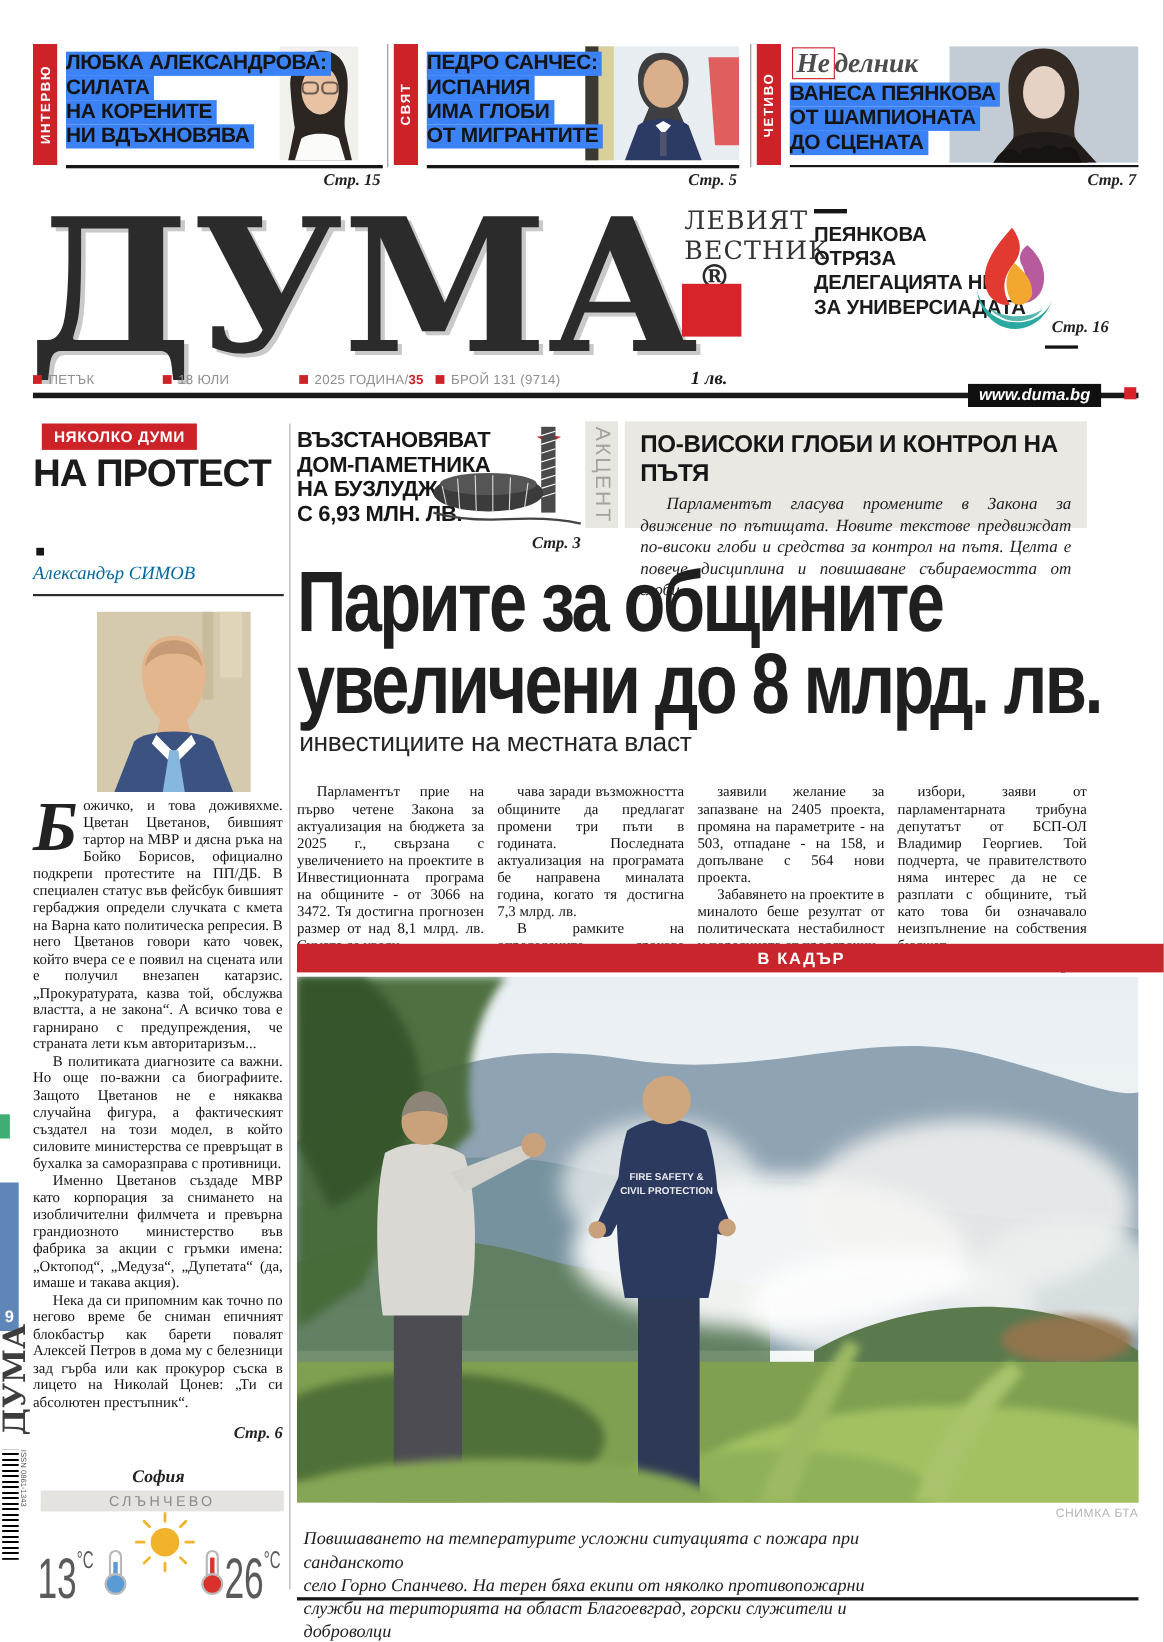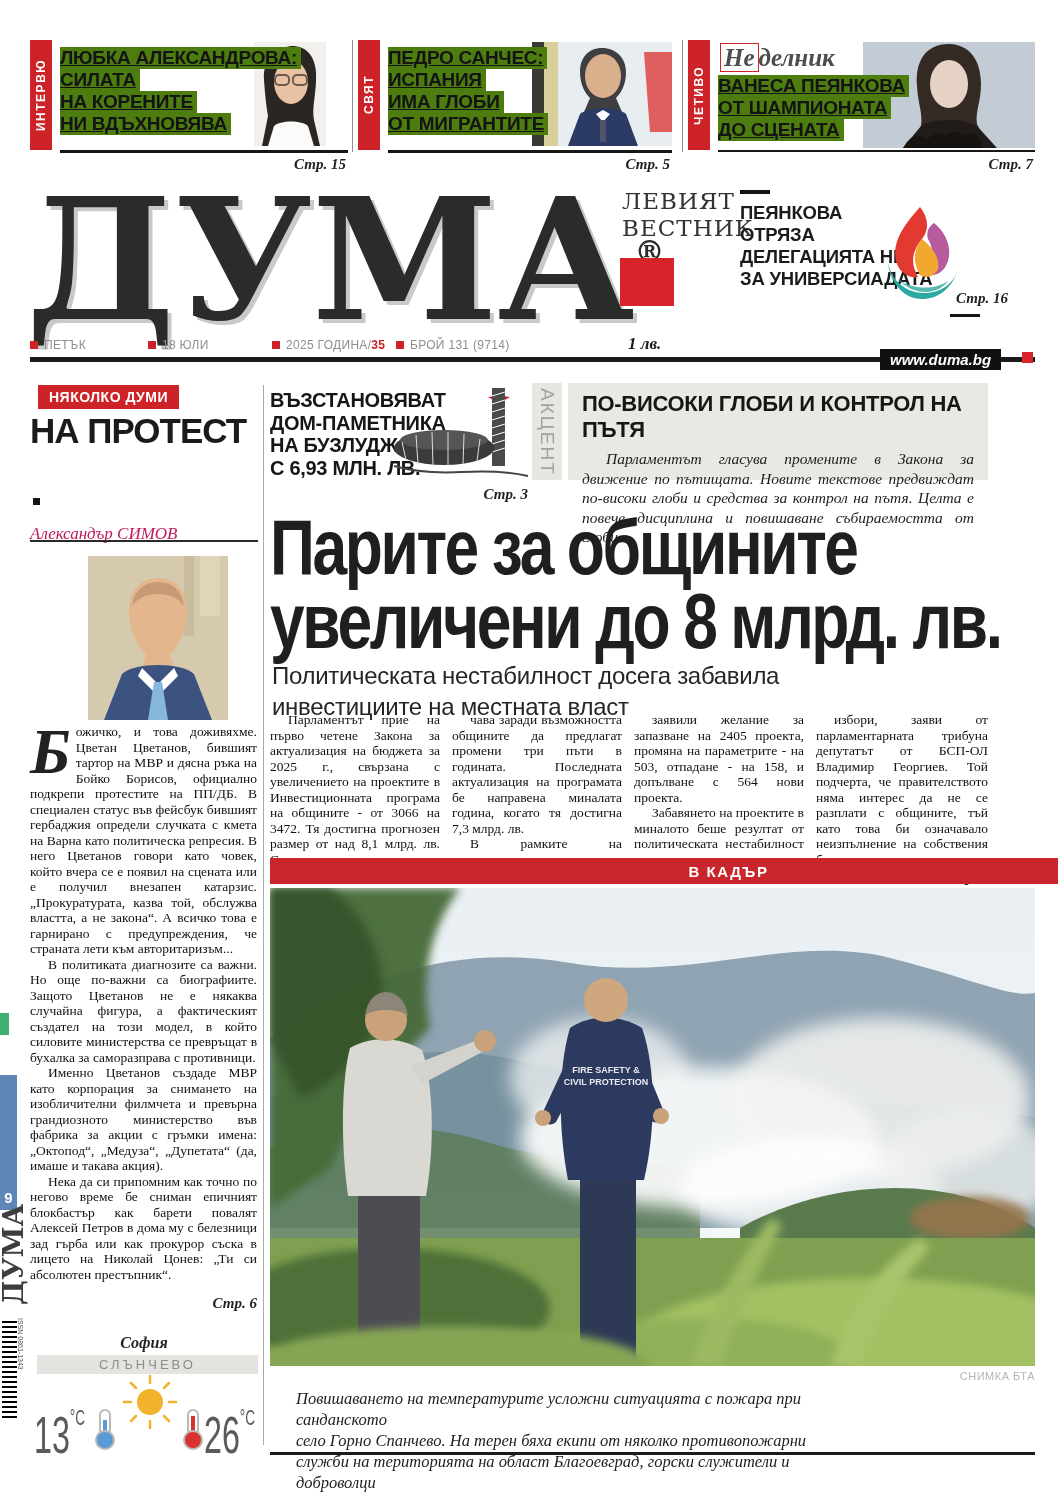--- a/index.html
+++ b/index.html
@@ -9,22 +9,22 @@
 
   
   .teaser{position:absolute;top:40px;height:135px;}
   .t-label{position:absolute;left:0;top:0;width:22px;height:110px;background:#cc2228;
            color:#fff;writing-mode:vertical-rl;transform:rotate(180deg);
            display:flex;align-items:center;justify-content:center;
            font:700 12px "Liberation Sans",sans-serif;letter-spacing:1.5px;}
   .t-body{position:absolute;left:30px;top:0;right:0;height:110px;border-bottom:3px solid #161616;}
   .t-photo{position:absolute;top:2px;z-index:1;}
   .t-lines{position:relative;z-index:2;padding-top:7px;}
-  .t-line{display:table;background:#4d7c0f;padding:0 4px 0 0;
-          font:800 19px/22px "Liberation Sans",sans-serif;letter-spacing:-.3px;color:#141414;text-decoration:underline;}
+  .t-line{display:table;background:#3b82f6;padding:0 4px 0 0;
+          font:800 19px/22px "Liberation Sans",sans-serif;letter-spacing:-.3px;color:#141414;}
   .t-page{position:absolute;right:2px;top:116px;font:700 italic 15px "Liberation Serif",serif;color:#222;}
   .t-sep{position:absolute;top:40px;width:1px;height:112px;background:#909090;}
   .nedelnik{font:italic 700 25px "Liberation Serif",serif;color:#4d4d4d;margin:2px 0 3px 2px;}
   .nedelnik .ne{border:1.5px solid #cc2228;padding:0 3px;}
 
   
   .logo{font-family:"DejaVu Serif",serif;font-weight:700;font-size:168px;line-height:1;
         color:#2b2b2b;letter-spacing:0;text-shadow:4px 4px 0 #c9c9c9;white-space:nowrap;}
   .logo .reg{font-size:30px;vertical-align:super;letter-spacing:0;text-shadow:none;}
   .tagline{font-family:"DejaVu Serif",serif;font-size:23px;line-height:1.18;letter-spacing:1px;color:#333;}
@@ -39,21 +39,21 @@
   .dl-red{color:#cc2228;font-weight:700;}
   .price{font:700 italic 17px "Liberation Serif",serif;color:#1a1a1a;}
   .rule-thick{background:#1a1a1a;}
   .site-badge{position:absolute;background:#101010;color:#fff;
               font:700 italic 15px "Liberation Sans",sans-serif;padding:2px 10px;}
 
   
   .kicker{background:#cc2228;color:#fff;font:700 14px "Liberation Sans",sans-serif;
           letter-spacing:.5px;padding:4px 11px;display:inline-block;}
   .op-title{font:900 35px/37px "Liberation Sans",sans-serif;letter-spacing:-1px;color:#1b1b1b;}
-  .op-author{font:italic 17px "Liberation Serif",serif;color:#be185d;margin-top:13px;}
+  .op-author{font:italic 17px "Liberation Serif",serif;color:#0369a1;}
   .op-text{font:13.5px/15.5px "Liberation Serif",serif;text-align:justify;color:#111;}
   .op-text p{margin:0;text-indent:18px;}
   .op-text p.first{text-indent:0;}
   .dropcap{float:left;font:italic 700 64px/48px "Liberation Serif",serif;color:#222;
            margin:4px 5px 0 0;}
   .vsep{position:absolute;width:1px;background:#aaa;}
 
   
   .buz-line{font:800 20px/22.5px "Liberation Sans",sans-serif;letter-spacing:-.3px;color:#161616;}
   .akc-label{background:#e7e6e1;color:#a3a39c;writing-mode:vertical-rl;
@@ -69,21 +69,21 @@
   .subhead{font:500 24px/31px "Liberation Sans",sans-serif;letter-spacing:-.3px;color:#262626;}
   .col{position:absolute;top:712px;width:170px;font:13.5px/15.5px "Liberation Serif",serif;
        text-align:justify;color:#111;}
   .col p{margin:0;text-indent:18px;}
   .col .pgref{text-align:right;text-indent:0;font:700 italic 15px "Liberation Serif",serif;margin-top:2px;}
 
   
   .vk-bar{background:#c8262c;color:#fff;display:flex;align-items:center;justify-content:center;
           font:700 15px "Liberation Sans",sans-serif;letter-spacing:1.5px;}
   .credit{font:400 11px "Liberation Sans",sans-serif;color:#b5b5b5;letter-spacing:.5px;text-align:right;}
-  .caption span{display:block;font:italic 16.5px/21px "Liberation Serif",serif;color:#1d1d1d;margin-left:20px;}
+  .caption span{display:block;font:italic 16.5px/21px "Liberation Serif",serif;color:#1d1d1d;}
 
   
   .w-city{font:700 italic 16px "Liberation Serif",serif;text-align:center;color:#222;}
   .w-cond{background:#e4e3df;color:#8d8d88;font:400 13px "Liberation Sans",sans-serif;
           letter-spacing:3px;display:flex;align-items:center;justify-content:center;}
   .w-temp{font:400 52px/52px "Liberation Sans",sans-serif;color:#5a5a5a;
           display:inline-block;transform:scaleX(.62);transform-origin:0 0;white-space:nowrap;}
   .w-deg{font-size:22px;vertical-align:28px;letter-spacing:0;}
 
   
@@ -266,21 +266,20 @@
   <div class="abs akc-box" style="left:568px;top:383px;width:420px;height:97px;">
     <div class="akc-title">ПО-ВИСОКИ ГЛОБИ И КОНТРОЛ НА ПЪТЯ</div>
     <p class="akc-text">Парламентът гласува промените в Закона за движение по пътищата. Новите текстове предвиждат по-високи глоби и средства за контрол на пътя. Целта е повече дисциплина и повишаване събираемостта от глоби.</p>
   </div>
 
   <div class="abs" style="left:270px;top:510px;">
     <span class="h1line">Парите за общините</span><br>
     <span class="h1line">увеличени до 8 млрд. лв.</span>
   </div>
   <div class="abs subhead" style="left:272px;top:660px;">
-    <div>Политическата нестабилност досега забавила</div>
     <div>инвестициите на местната власт</div>
   </div>
 
   <div class="col" style="left:270px;">
     <p>Парламентът прие на първо четене Закона за актуализация на бюджета за 2025 г., свързана с увеличението на проектите в Инвестиционната програма на общините - от 3066 на 3472. Тя достигна прогнозен размер от над 8,1 млрд. лв. Сумата се увели-</p>
   </div>
   <div class="col" style="left:452px;">
     <p>чава заради възможността общините да предлагат промени три пъти в годината. Последната актуализация на програмата бе направена миналата година, когато тя достигна 7,3 млрд. лв.</p>
     <p>В рамките на определените срокове общините са</p>
   </div>

